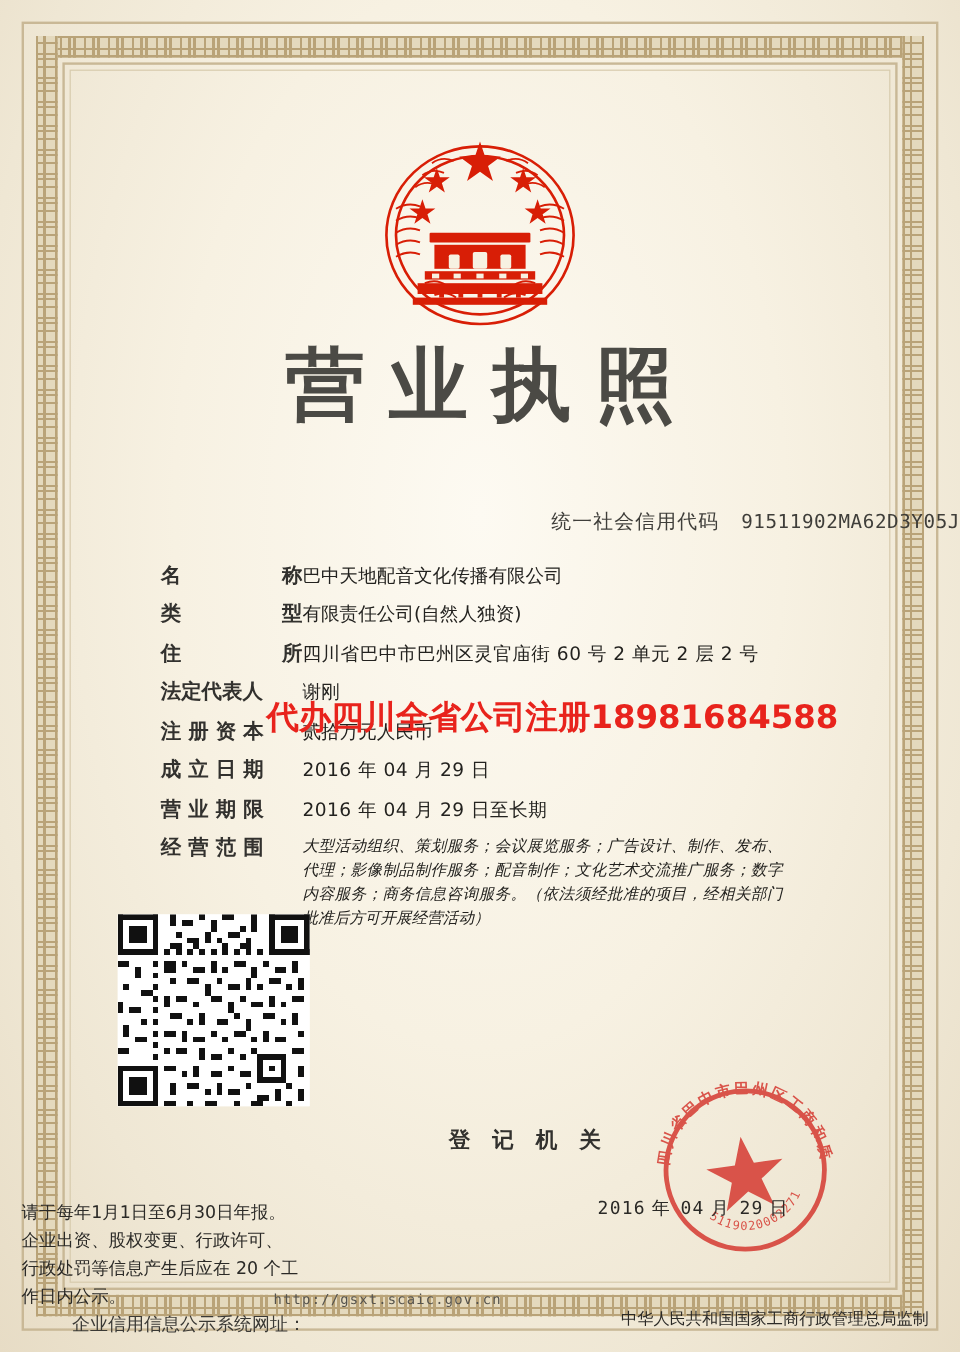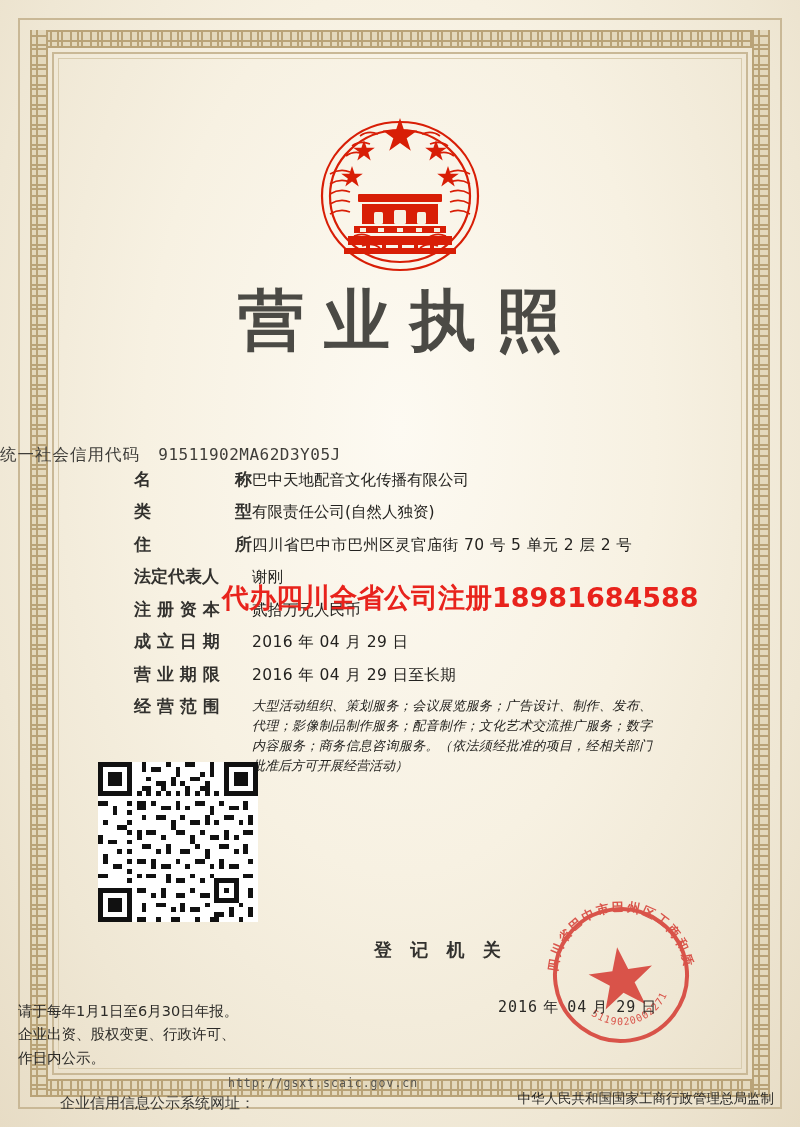--- a/index.html
+++ b/index.html
@@ -123,26 +123,25 @@
     color: #4b4a45;
     letter-spacing: 3px;
   }
 
   
   .credit-row {
     position: absolute;
     top: 424px;
     left: 0;
     width: 800px;
-    text-align: left;
+    text-align: right;
     font-family: "DejaVu Sans", "Liberation Sans", sans-serif;
     font-size: 16.5px;
     color: #3f3e3a;
     letter-spacing: 1px;
-    margin-top: 20px;
   }
   .credit-row .code {
     font-family: "DejaVu Sans Mono", monospace;
     font-size: 16px;
     letter-spacing: 0.5px;
     margin-left: 12px;
   }
 
   
   .fields {
@@ -373,21 +372,21 @@
         <span>型</span>
       </div>
       <div class="field-value">有限责任公司(自然人独资)</div>
     </div>
 
     <div class="field-row">
       <div class="field-label">
         <span>住</span>
         <span>所</span>
       </div>
-      <div class="field-value spaced">四川省巴中市巴州区灵官庙街 70 号 5 单元 2 层 2 号</div>
+      <div class="field-value spaced">四川省巴中市巴州区灵官庙街 60 号 2 单元 2 层 2 号</div>
     </div>
 
     <div class="field-row">
       <div class="field-label">
         <span>法定代表人</span>
       </div>
       <div class="field-value">谢刚</div>
     </div>
 
     <div class="field-row">
@@ -599,20 +598,21 @@
     </svg>
   </div>
 
   <div class="date-line">
     <span class="num">2016</span><span class="unit">年</span><span class="num">04</span><span class="unit">月</span><span class="num">29</span><span class="unit">日</span>
   </div>
 
   <div class="notice">
     <div>请于每年1月1日至6月30日年报。</div>
     <div>企业出资、股权变更、行政许可、</div>
+    <div>行政处罚等信息产生后应在 20 个工</div>
     <div>作日内公示。</div>
   </div>
 
   <div class="publicity">企业信用信息公示系统网址：</div>
   <div class="publicity-url">http://gsxt.scaic.gov.cn</div>
   <div class="issuer">中华人民共和国国家工商行政管理总局监制</div>
 
   <div class="watermark">代办四川全省公司注册18981684588</div>
 
 </div>

